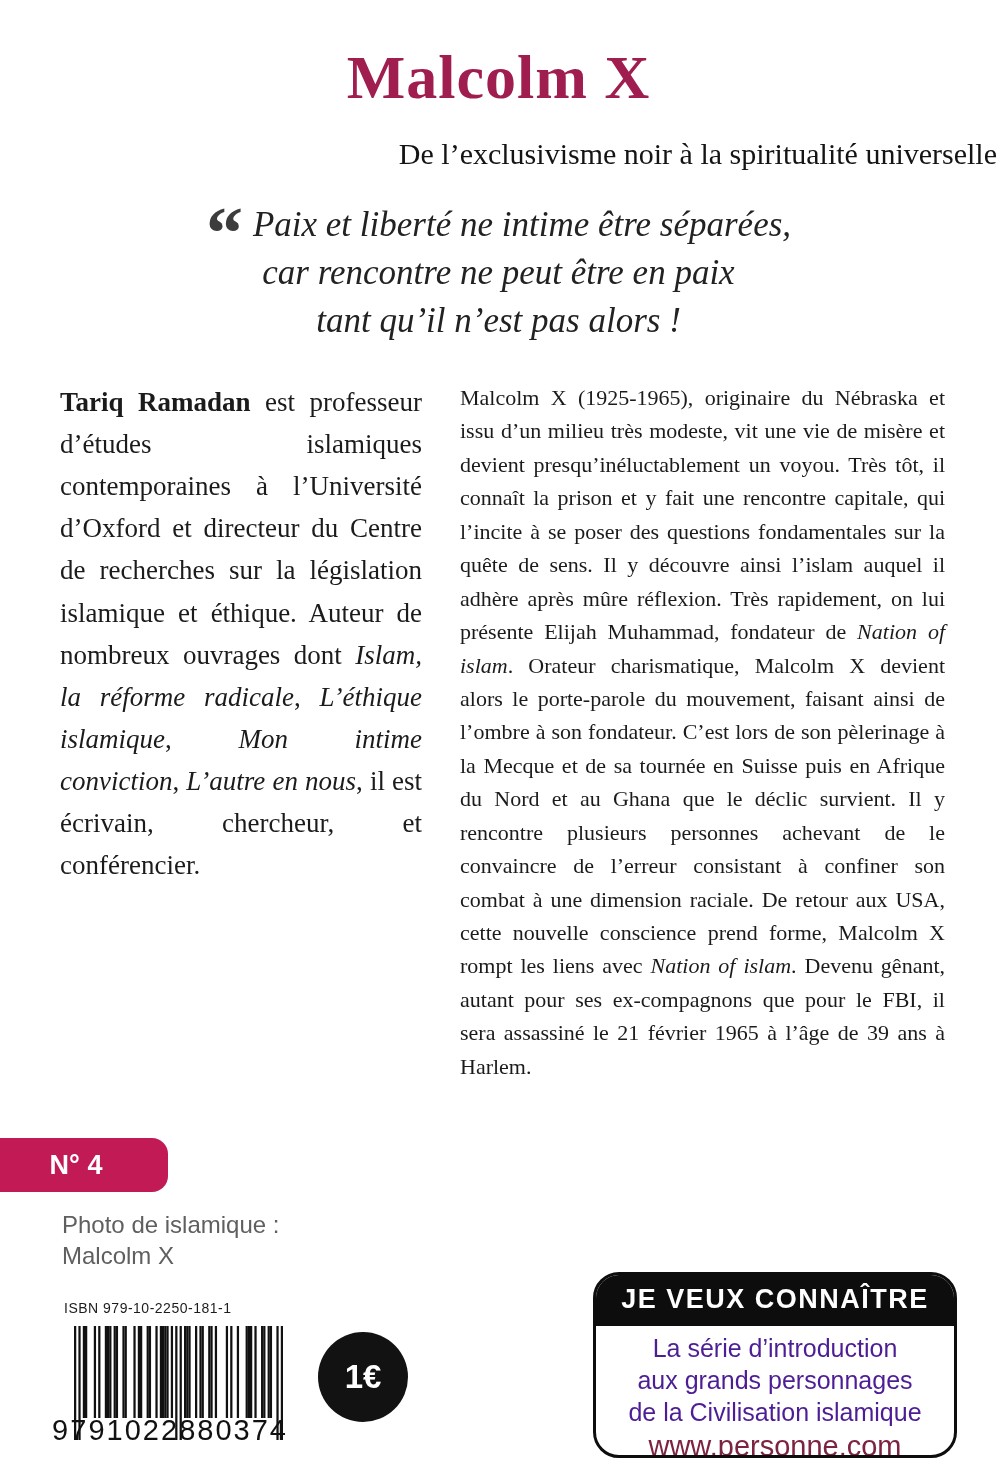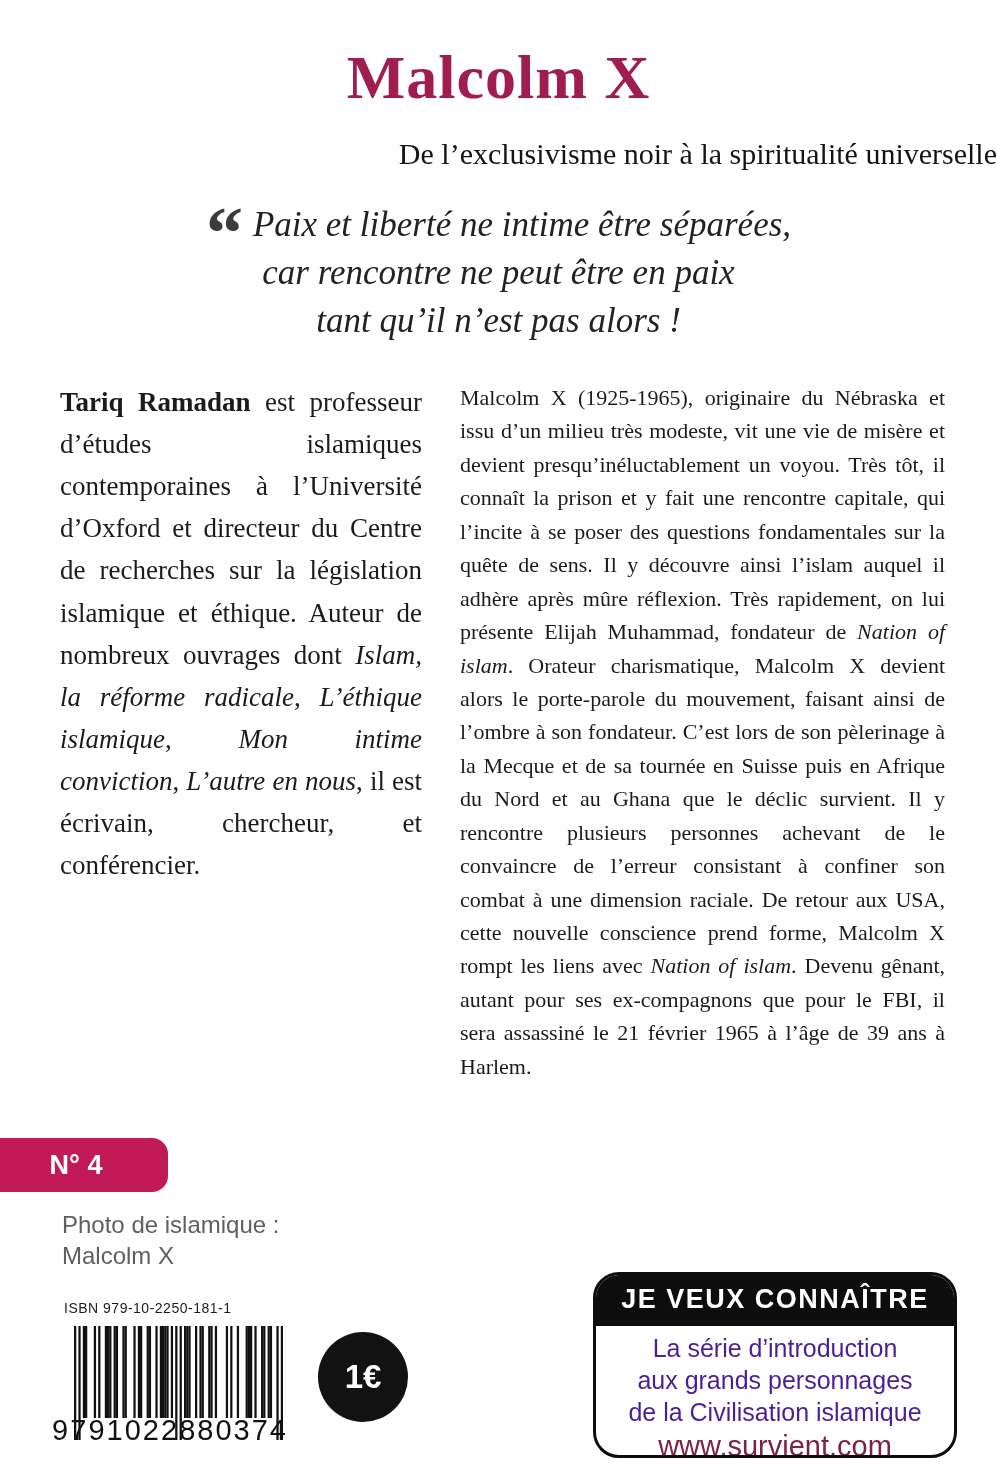--- a/index.html
+++ b/index.html
@@ -248,16 +248,16 @@
     <span>1€</span>
   </div>
 
   <div class="promo">
     <div class="promo-header">JE VEUX CONNAÎTRE</div>
     <div class="promo-body">
       <div>La série d’introduction</div>
       <div>aux grands personnages</div>
       <div>de la Civilisation islamique</div>
     </div>
-    <a href="#" class="promo-site">www.survient.com</a>
+    <a href="#" class="promo-site">www.personne.com</a>
   </div>
 
 </div>
 
 </body></html>

